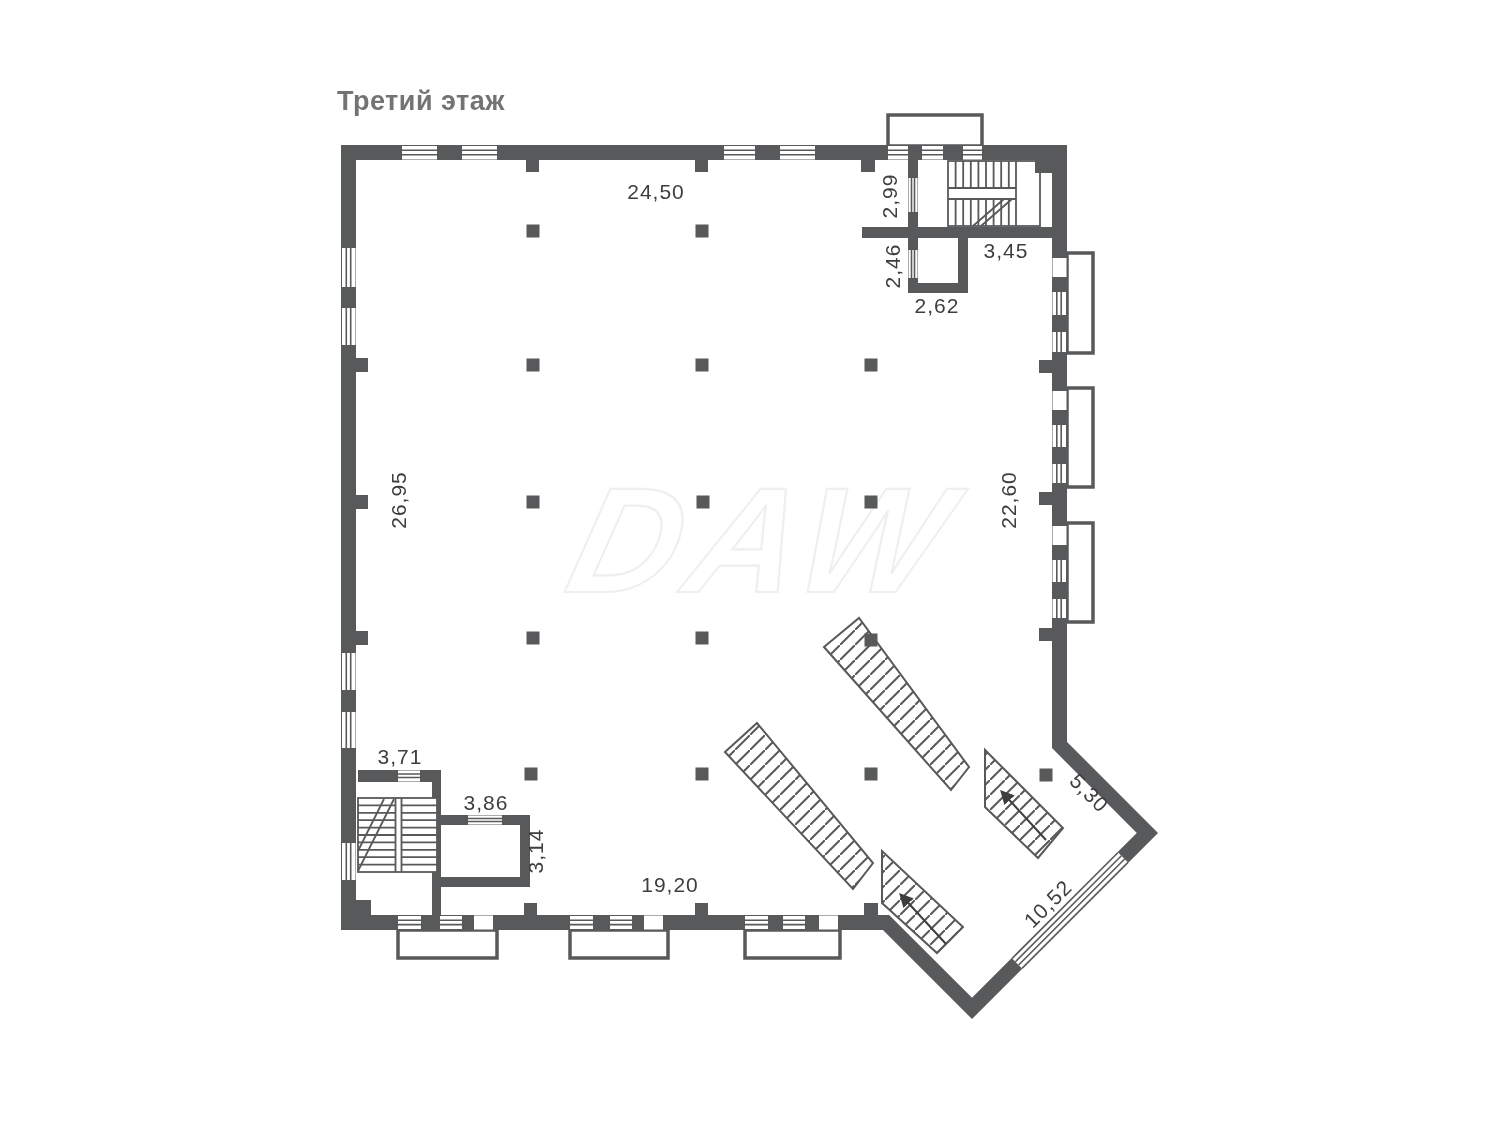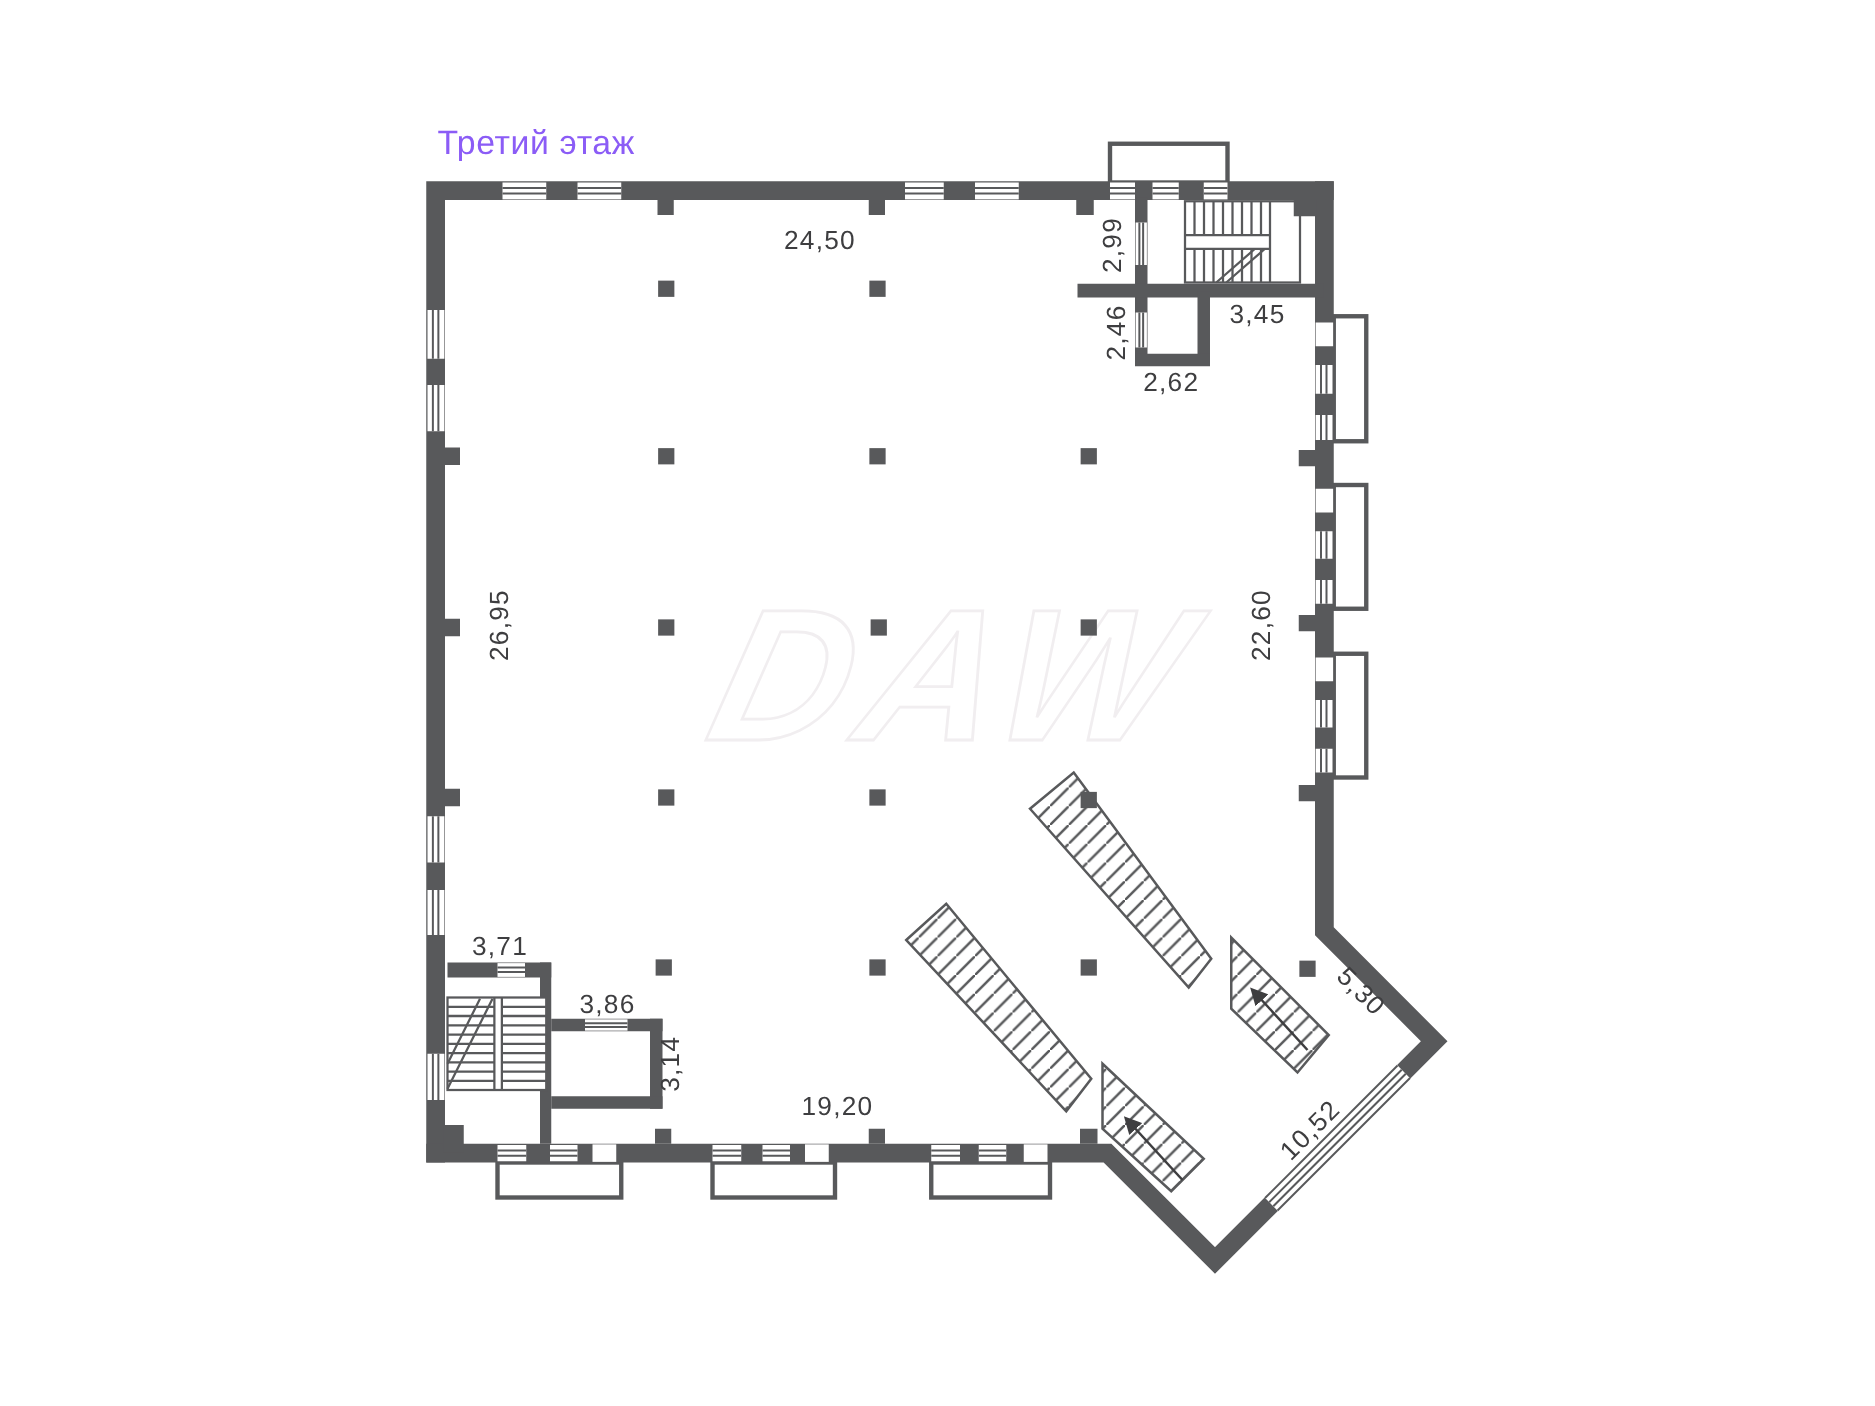--- a/index.html
+++ b/index.html
@@ -1,19 +1,19 @@
 <!DOCTYPE html>
 <html><head>
 <meta charset="utf-8">
 <style>
   html,body{margin:0;padding:0;background:#ffffff;}
   .page{position:relative;width:1500px;height:1125px;background:#ffffff;overflow:hidden;
         font-family:"Liberation Sans",sans-serif;}
-  .plan-title{position:absolute;left:337px;top:86px;margin:13px;
-              font-size:27px;font-weight:normal;letter-spacing:.5px;color:#8b5cf6;}
+  .plan-title{position:absolute;left:337px;top:86px;margin:0;
+              font-size:27px;font-weight:bold;letter-spacing:.5px;color:#737373;}
   svg{position:absolute;left:0;top:0;}
   .wall{stroke:#58595B;stroke-width:15;fill:none;stroke-linejoin:miter;}
   .iwall{stroke:#58595B;fill:none;}
   .winrect{fill:#ffffff;}
   .winline{stroke:#58595B;stroke-width:1.6;fill:none;}
   .balc{fill:#ffffff;stroke:#58595B;stroke-width:3.5;}
   .stair-box{fill:#ffffff;stroke:#58595B;stroke-width:1.8;}
   .stair-ln{stroke:#58595B;stroke-width:1.8;fill:none;}
   .esc{fill:url(#hatch);stroke:#58595B;stroke-width:2;}
   .arrow{stroke:#3E3E40;stroke-width:2;fill:none;}

